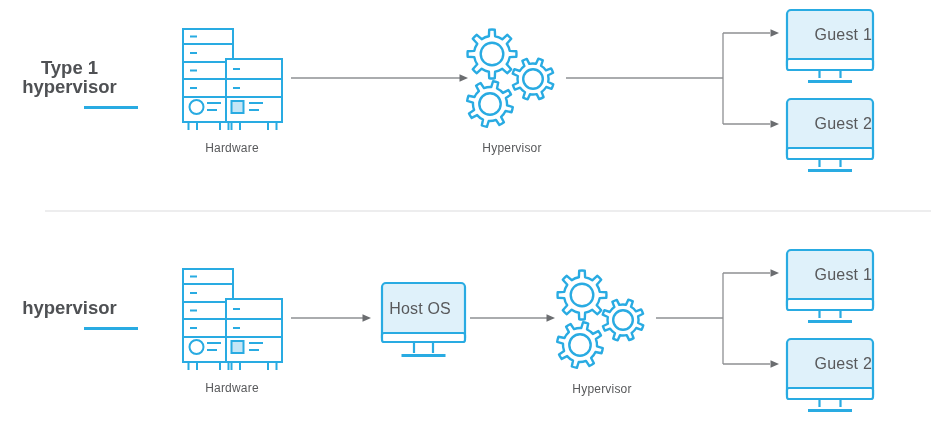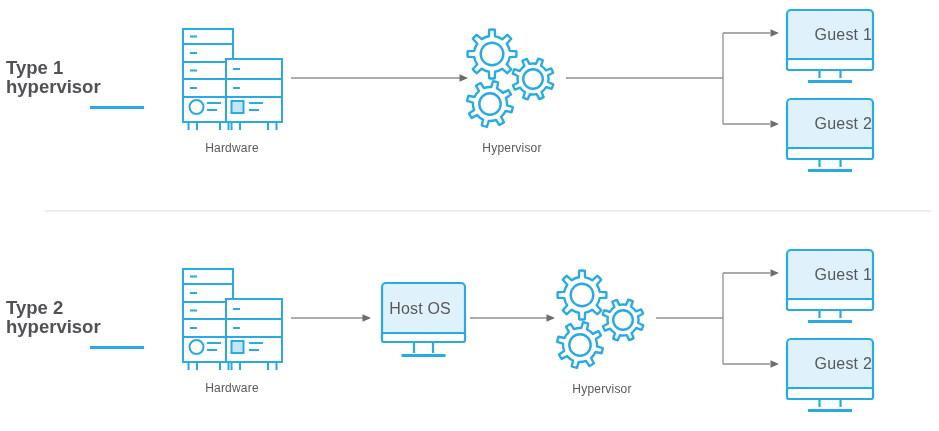--- a/index.html
+++ b/index.html
@@ -29,22 +29,22 @@
   .flow{stroke:var(--flow);stroke-width:1.3;fill:none;}
   .head{fill:var(--head);stroke:none;}
   .div-line{stroke:var(--divider);stroke-width:1.2;}
   
   .cap{
     position:absolute;width:100px;text-align:center;
     font-size:12px;line-height:18px;color:var(--label);letter-spacing:.2px;
   }
   .screen-cap{position:absolute;text-align:right;font-size:16px;line-height:18px;color:var(--label);letter-spacing:.2px;}
   .title{
-    position:absolute;left:0;width:139px;text-align:left;
-    font-size:18.5px;line-height:19px;font-weight:bold;color:var(--title);padding-left:6px;
+    position:absolute;left:0;width:139px;text-align:center;
+    font-size:18.5px;line-height:19px;font-weight:bold;color:var(--title);
   }
   .title .underline{
     width:54px;height:3px;background:var(--accent);
     margin:10px 1px 0 auto;
   }
 </style>
 </head>
 <body>
 
 <div class="stage">
@@ -127,21 +127,20 @@
     <div>Type 1</div>
     <div>hypervisor</div>
     <div class="underline"></div>
   </div>
   <div class="cap" style="left:182px;top:139px">Hardware</div>
   <div class="cap" style="left:462px;top:139px">Hypervisor</div>
   <div class="screen-cap" style="left:788px;top:26px;width:84px">Guest 1</div>
   <div class="screen-cap" style="left:788px;top:115px;width:84px">Guest 2</div>
 
   <div class="title" style="top:298px">
-    <div>Type 2</div>
     <div>hypervisor</div>
     <div class="underline"></div>
   </div>
   <div class="cap" style="left:182px;top:379px">Hardware</div>
   <div class="screen-cap" style="left:383px;top:300px;width:68px">Host OS</div>
   <div class="cap" style="left:552px;top:380px">Hypervisor</div>
   <div class="screen-cap" style="left:788px;top:266px;width:84px">Guest 1</div>
   <div class="screen-cap" style="left:788px;top:355px;width:84px">Guest 2</div>
 </div>
 

